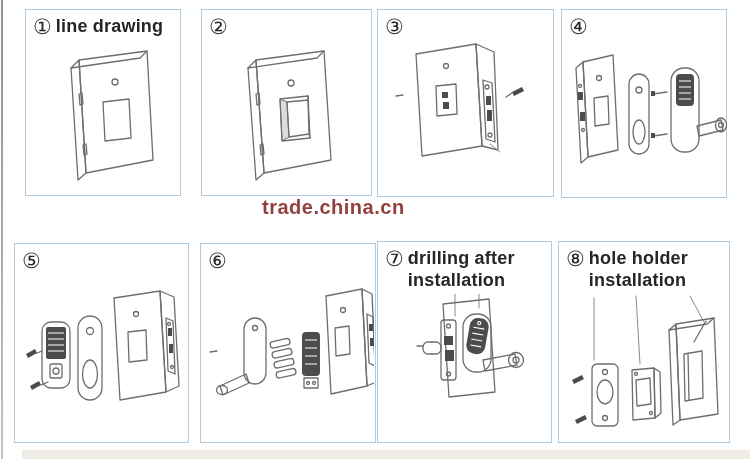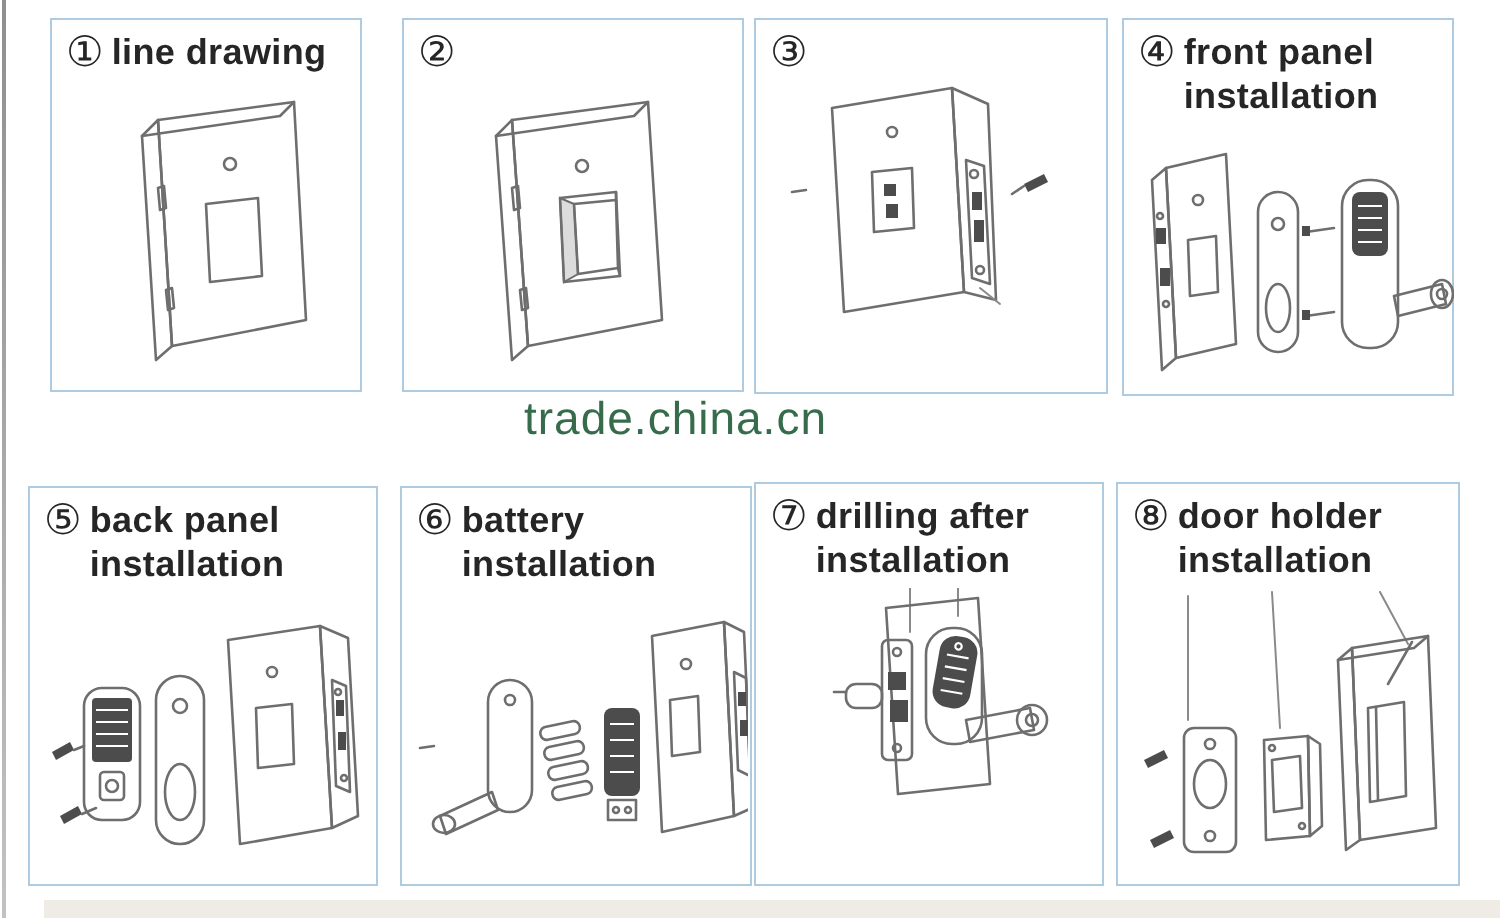--- a/index.html
+++ b/index.html
@@ -10,22 +10,23 @@
   .left-edge-line {
     position:absolute; left:1px; top:0; width:2px; height:459px;
     background:linear-gradient(#8f8f8f, #c2c2c2);
   }
   .bottom-strip {
     position:absolute; left:22px; top:450px; width:728px; height:9px;
     background:#efece5;
   }
   .watermark {
     position:absolute; left:262px; top:196px; width:240px;
-    font-size:23px; color:#14532d; letter-spacing:0.5px; opacity:0.85;
+    font-size:20px; color:#7f1d1d; letter-spacing:0.5px; opacity:0.85;
     white-space:nowrap;
+    font-weight:bold;
   }
   .panel {
     position:absolute; border:1.5px solid #aecbe0; background:#ffffff;
     box-sizing:border-box; padding:5px 6px 2px 7px;
   }
   .panel-1 { left:25px;  top:9px;   width:156px; height:187px; }
   .panel-2 { left:201px; top:9px;   width:171px; height:187px; }
   .panel-3 { left:377px; top:9px;   width:177px; height:188px; }
   .panel-4 { left:561px; top:9px;   width:166px; height:189px; }
   .panel-5 { left:14px;  top:243px; width:175px; height:200px; }
@@ -110,21 +111,20 @@
       <path class="dk" d="M126 52 L136 47 L138 51 L128 56 Z"></path>
       <path class="ln" d="M120 57 L126 53"></path>
       <path class="ln" d="M10 56 L17 55"></path>
       <path class="th" d="M104 104 L114 112"></path>
     </svg>
   </div>
 
   <div class="panel panel-4">
     <div class="panel-title">
       <span class="step-number">④</span>
-      <span class="step-label">front panel installation</span>
     </div>
     <svg class="illustration" width="158" height="125" viewBox="0 0 158 125">
       <path class="ln" d="M14 22 L44 15 L49 110 L19 117 Z"></path>
       <path class="ln" d="M7 28 L14 22 L19 117 L12 123 Z"></path>
       <circle class="ln" cx="30" cy="38" r="2.5"></circle>
       <path class="ln" d="M25 58 L39 56 L40 84 L26 86 Z"></path>
       <rect class="dk" x="9" y="52" width="5" height="8"></rect>
       <rect class="dk" x="11" y="72" width="5" height="9"></rect>
       <circle class="ln" cx="11" cy="46" r="1.5"></circle>
       <circle class="ln" cx="14" cy="90" r="1.5"></circle>
@@ -139,21 +139,20 @@
       <path class="wl" d="M110 41 L122 41 M110 47 L122 47 M110 53 L122 53 M110 59 L122 59"></path>
       <path class="ln" d="M128 86 L152 80 L154 90 L130 96 Z"></path>
       <ellipse class="ln" cx="152" cy="85" rx="5.5" ry="7"></ellipse>
       <circle class="ln" cx="152" cy="85" r="2.5"></circle>
     </svg>
   </div>
 
   <div class="panel panel-5">
     <div class="panel-title">
       <span class="step-number">⑤</span>
-      <span class="step-label">back panel installation</span>
     </div>
     <svg class="illustration" width="162" height="132" viewBox="0 0 162 132">
       <rect class="ln" x="20" y="48" width="28" height="66" rx="9"></rect>
       <rect class="dk" x="24" y="53" width="20" height="32" rx="2"></rect>
       <path class="wl" d="M26 59 L42 59 M26 65 L42 65 M26 71 L42 71 M26 77 L42 77"></path>
       <rect class="ln" x="28" y="90" width="12" height="14" rx="2"></rect>
       <circle class="ln" cx="34" cy="97" r="3"></circle>
       <path class="dk" d="M4 80 L13 75 L15 79 L6 84 Z"></path>
       <path class="dk" d="M8 112 L17 107 L19 111 L10 116 Z"></path>
       <path class="ln" d="M15 79 L20 77 M19 111 L26 108"></path>
@@ -168,21 +167,20 @@
       <rect class="dk" x="146" y="54" width="4" height="8"></rect>
       <rect class="dk" x="147" y="70" width="4" height="9"></rect>
       <circle class="ln" cx="147" cy="50" r="1.5"></circle>
       <circle class="ln" cx="150" cy="93" r="1.5"></circle>
     </svg>
   </div>
 
   <div class="panel panel-6">
     <div class="panel-title">
       <span class="step-number">⑥</span>
-      <span class="step-label">battery installation</span>
     </div>
     <svg class="illustration" width="166" height="132" viewBox="0 0 166 132">
       <rect class="ln" x="36" y="44" width="22" height="66" rx="11"></rect>
       <circle class="ln" cx="47" cy="54" r="2.5"></circle>
       <path class="ln" d="M38 100 L12 112 L15 121 L41 109 Z"></path>
       <ellipse class="ln" cx="14" cy="116" rx="5.5" ry="4.5"></ellipse>
       <path class="ln" d="M2 78 L9 77"></path>
       <rect class="ln" x="62" y="66" width="20" height="6.5" rx="3" transform="rotate(-12 72 69)"></rect>
       <rect class="ln" x="64" y="76" width="20" height="6.5" rx="3" transform="rotate(-12 74 79)"></rect>
       <rect class="ln" x="66" y="86" width="20" height="6.5" rx="3" transform="rotate(-12 76 89)"></rect>
@@ -225,21 +223,21 @@
       </g>
       <path class="ln" d="M98 66 L130 60 L132 71 L100 77 Z"></path>
       <circle class="ln" cx="131" cy="66" r="7.5"></circle>
       <circle class="ln" cx="131" cy="66" r="3"></circle>
     </svg>
   </div>
 
   <div class="panel panel-8">
     <div class="panel-title">
       <span class="step-number">⑧</span>
-      <span class="step-label">door holder installation</span>
+      <span class="step-label">hole holder installation</span>
     </div>
     <svg class="illustration" width="162" height="134" viewBox="0 0 162 134">
       <path class="th" d="M28 4 L28 66 M70 2 L74 70 M124 2 L138 28"></path>
       <path class="dk" d="M6 86 L16 81 L18 85 L8 90 Z"></path>
       <path class="dk" d="M9 126 L19 121 L21 125 L11 130 Z"></path>
       <rect class="ln" x="26" y="70" width="26" height="62" rx="5"></rect>
       <ellipse class="ln" cx="39" cy="98" rx="8" ry="12"></ellipse>
       <circle class="ln" cx="39" cy="78" r="2.5"></circle>
       <circle class="ln" cx="39" cy="124" r="2.5"></circle>
       <path class="ln" d="M66 76 L88 74 L89 124 L67 126 Z"></path>

